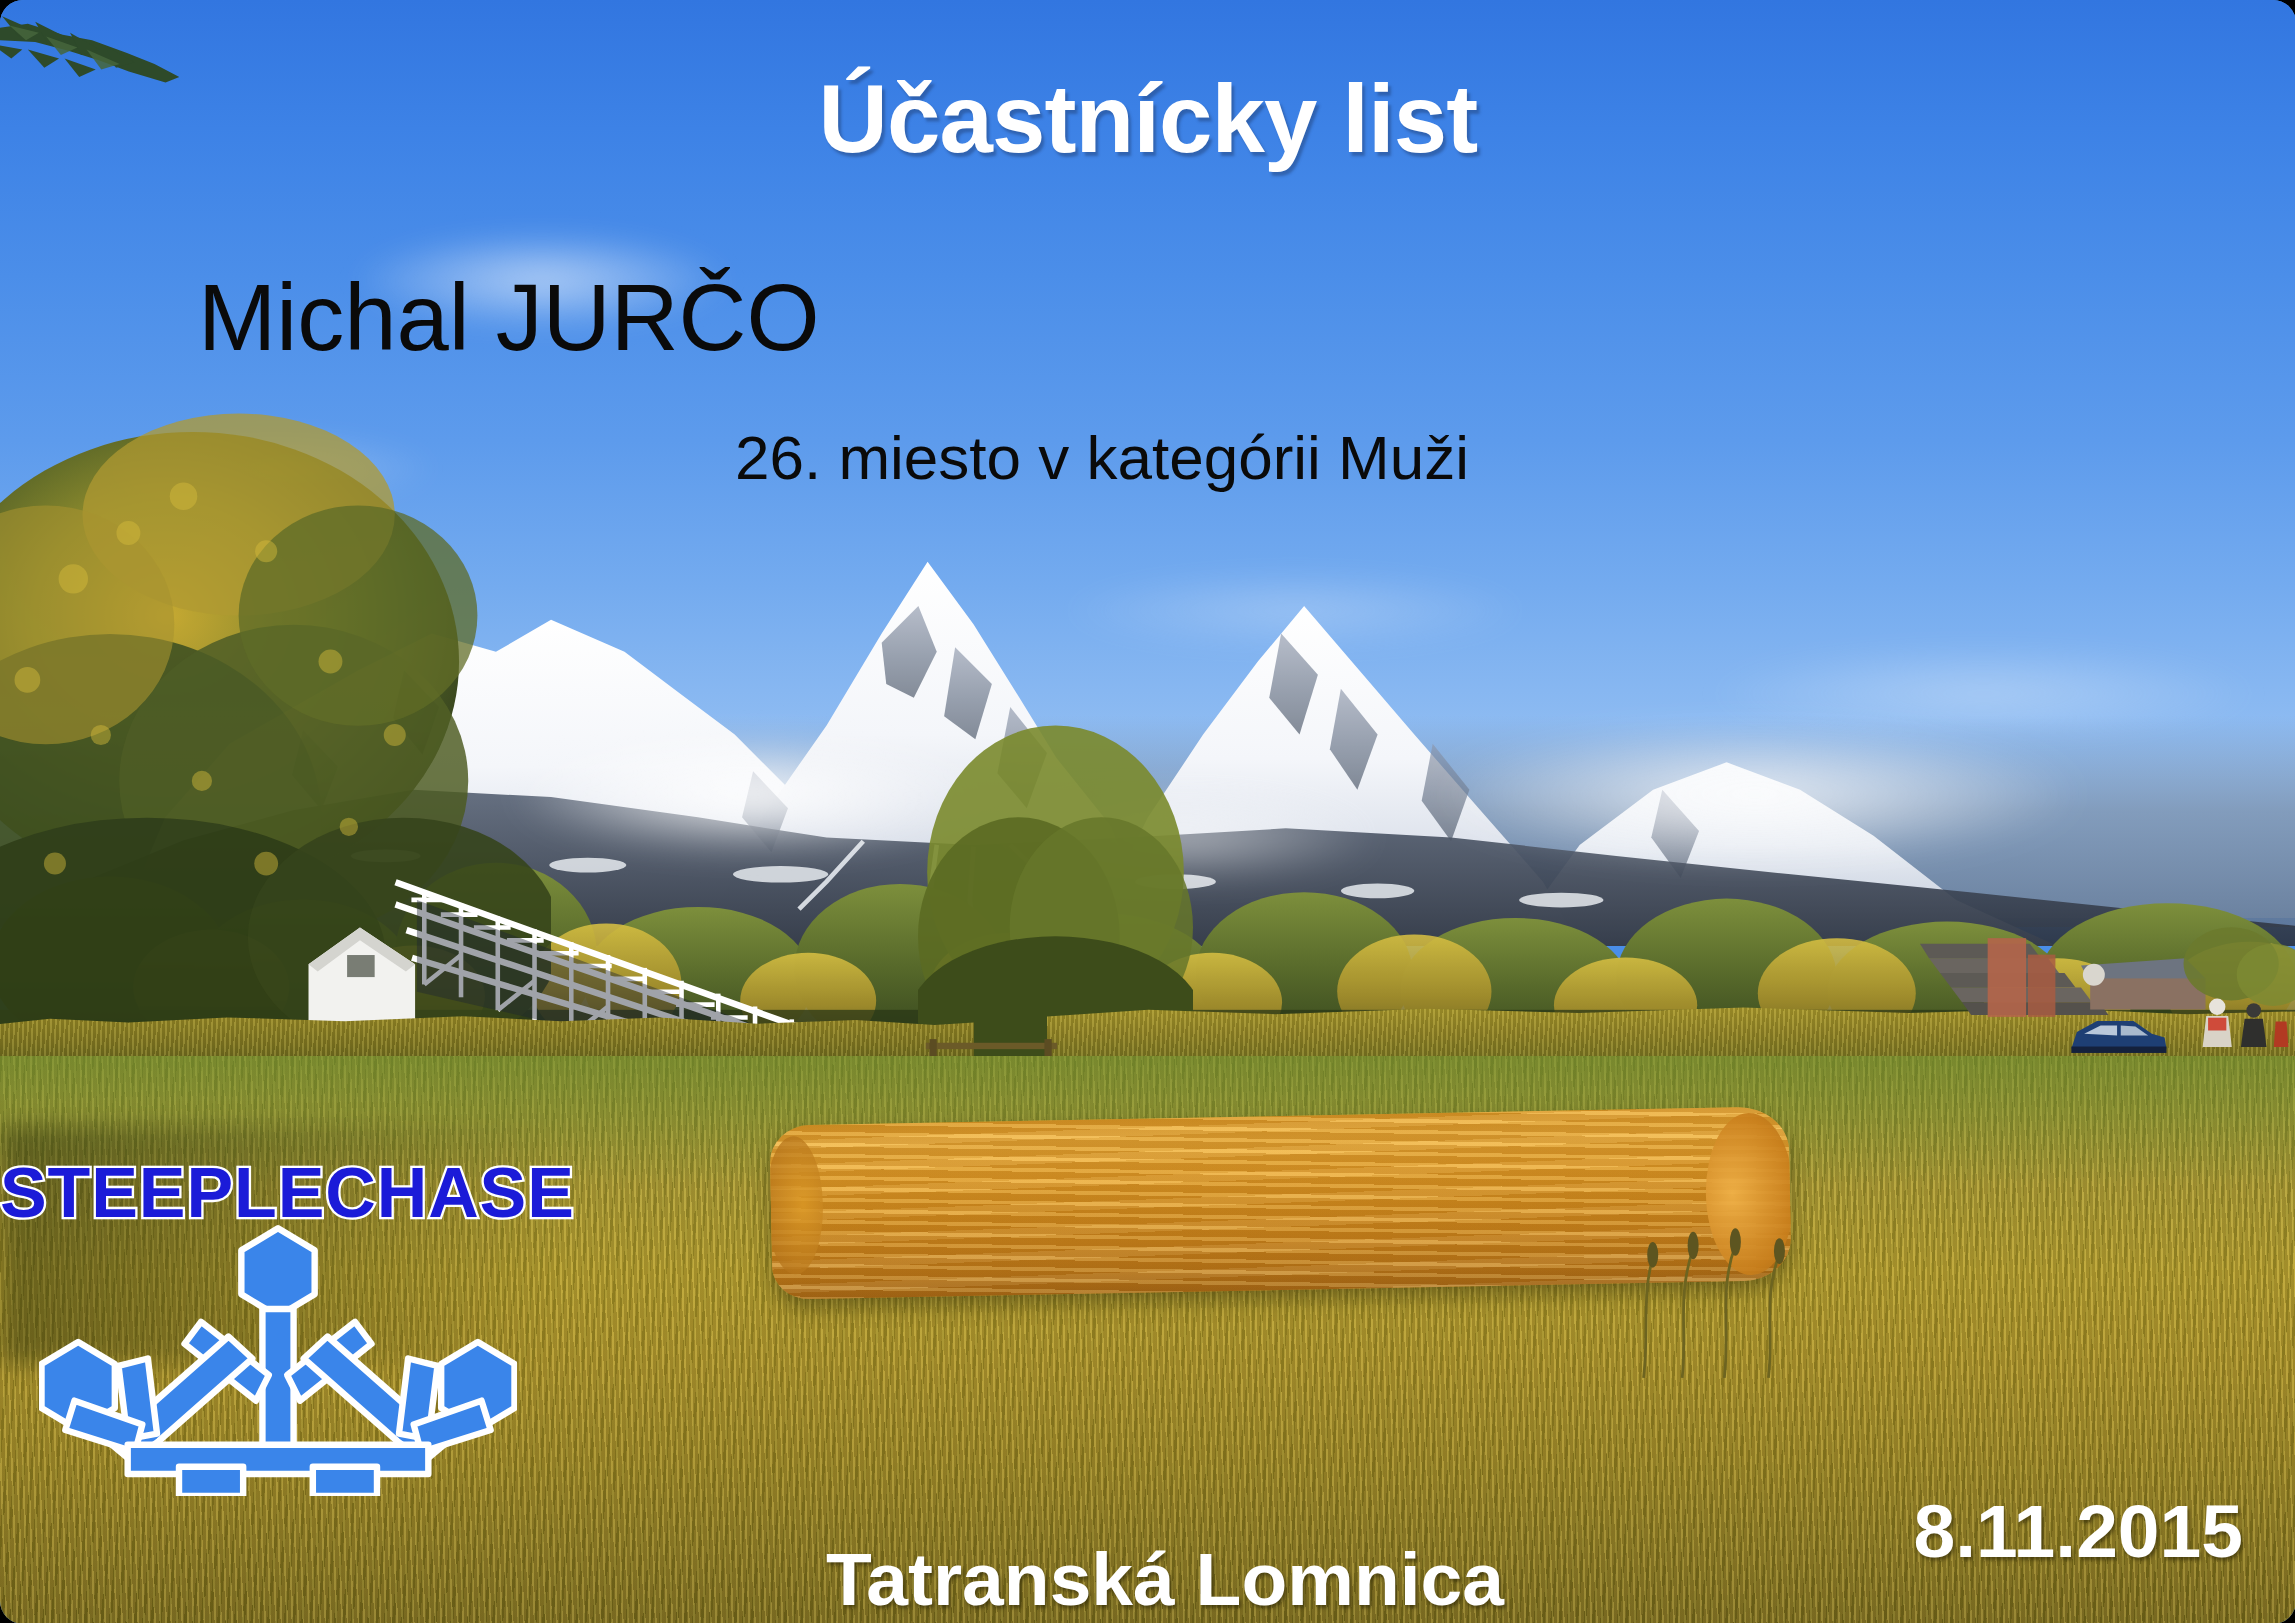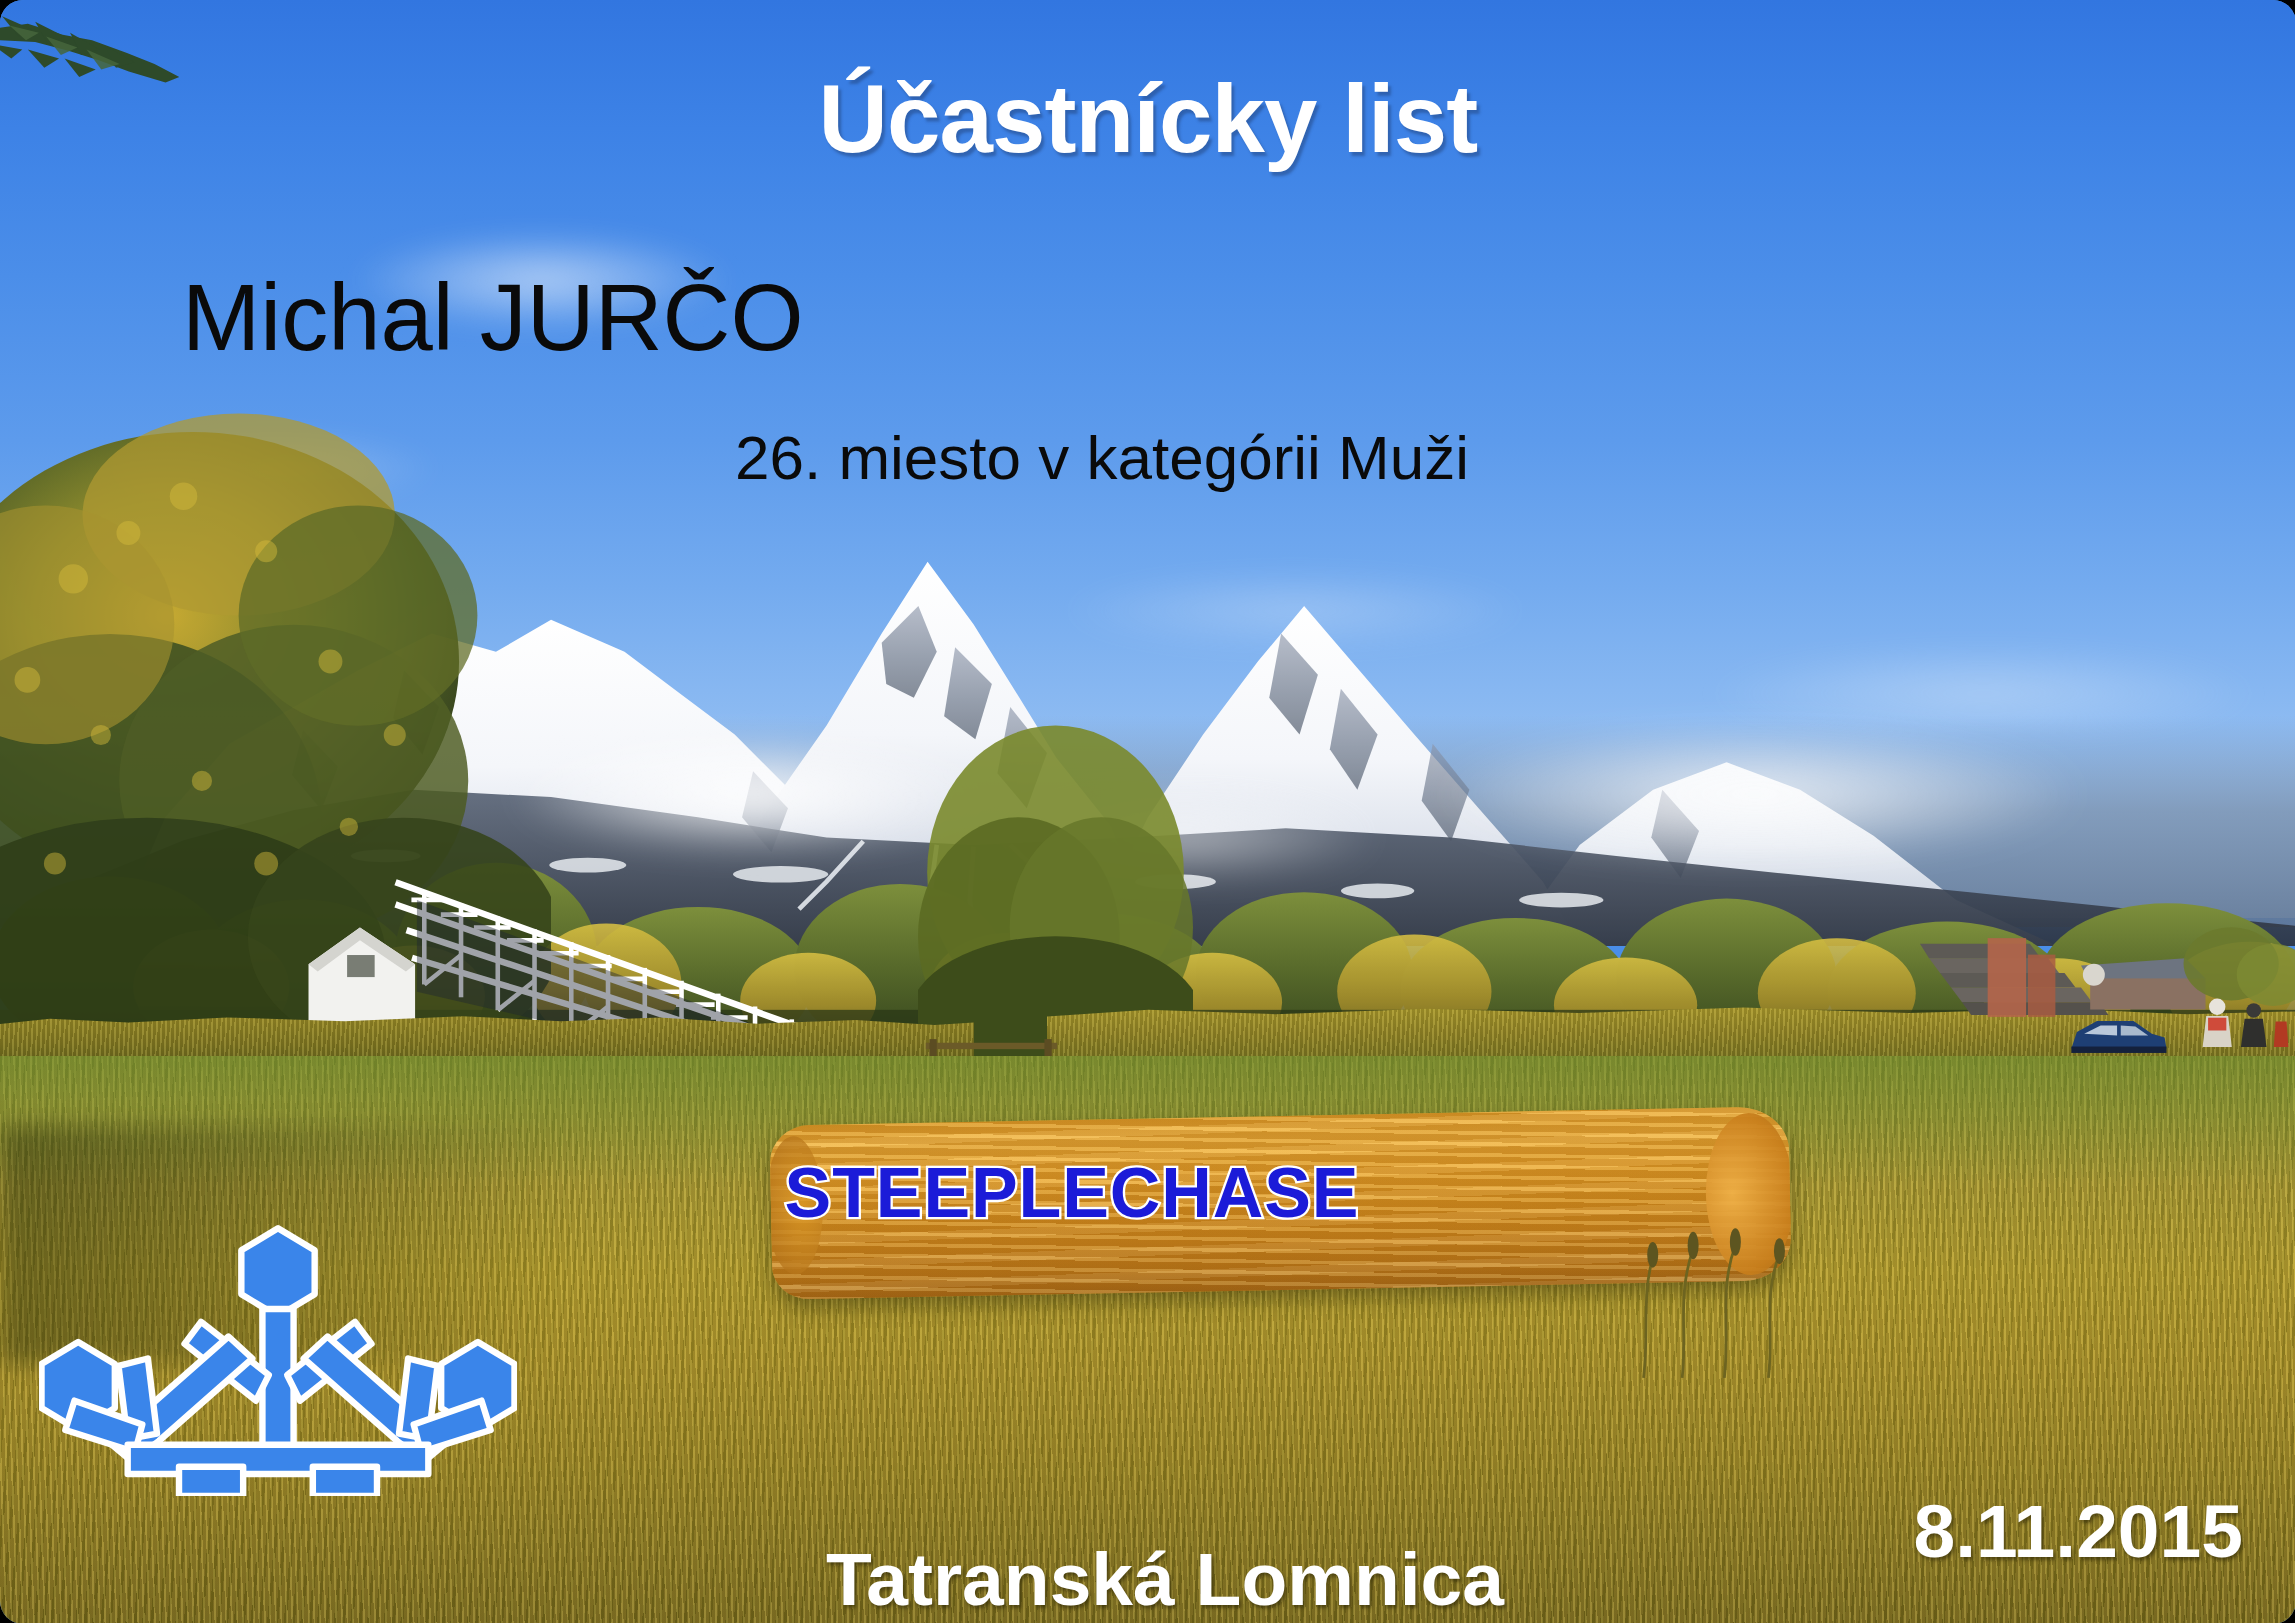--- a/index.html
+++ b/index.html
@@ -135,39 +135,39 @@
   
   .hdr-title{
     position:absolute;left:0;top:64px;width:2296px;text-align:center;
     font-size:96px;font-weight:700;color:#ffffff;
     letter-spacing:-0.9px;
     font-family:"Liberation Sans","DejaVu Sans",sans-serif;
     text-shadow:2.8px 3.7px 2.8px rgba(30,60,110,.45);
     white-space:nowrap;
   }
   .runner-name{
-    position:absolute;left:182px;top:264px;
+    position:absolute;left:198px;top:264px;
     font-size:94px;font-weight:400;color:#0a0a0a;
     font-family:"Liberation Sans","DejaVu Sans",sans-serif;
     white-space:nowrap;
   }
   .runner-time{
     position:absolute;right:230px;top:264px;
     font-size:94px;font-weight:400;color:#0a0a0a;
     font-family:"Liberation Sans","DejaVu Sans",sans-serif;
     white-space:nowrap;
   }
   .placement{
     position:absolute;left:0;top:422px;width:2204px;text-align:center;
     font-size:62px;font-weight:400;color:#0a0a0a;
     font-family:"Liberation Sans","DejaVu Sans",sans-serif;
     white-space:nowrap;
   }
   .race-label{
-    position:absolute;left:16px;top:1153px;width:2112px;text-align:center;
+    position:absolute;left:0;top:1153px;width:2112px;text-align:left;
     font-size:70px;font-weight:700;color:#1b1bd8;
     letter-spacing:0.9px;
     font-family:"Liberation Sans","DejaVu Sans",sans-serif;
     white-space:nowrap;
     -webkit-text-stroke:4.6px #ffffff;
     paint-order:stroke fill;
   }
   .venue{
     position:absolute;left:826px;top:1488px;
     font-size:75px;font-weight:700;color:#ffffff;

